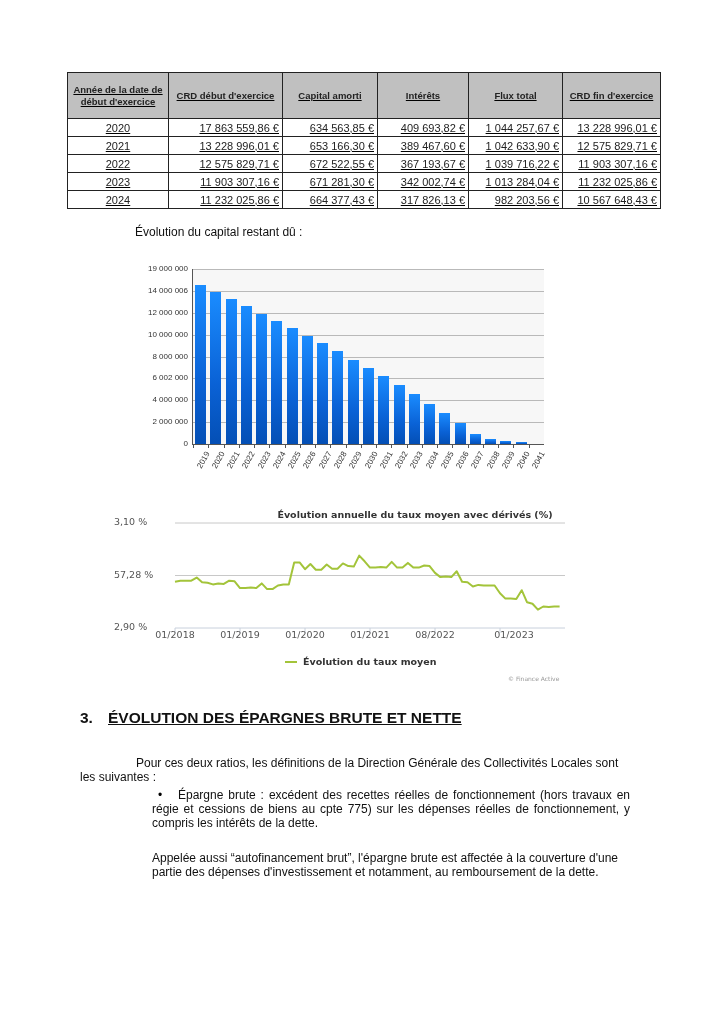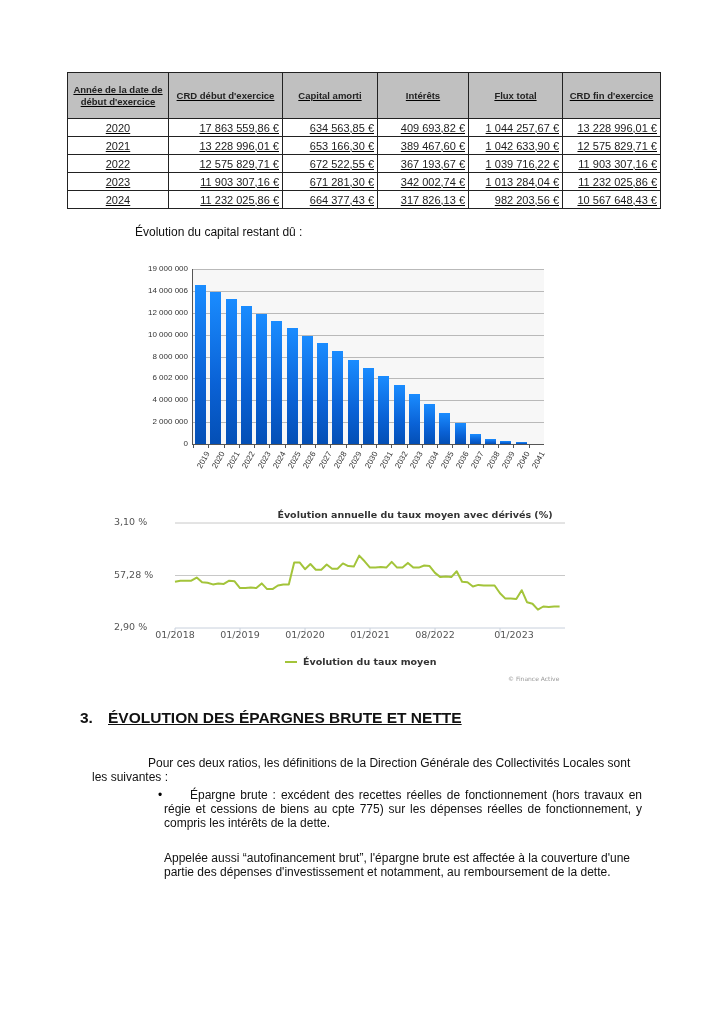--- a/index.html
+++ b/index.html
@@ -30,21 +30,21 @@
   .lc-ylabel { position:absolute; left:4px; font-family:"DejaVu Sans", sans-serif; font-size:9.5px; color:#555; }
   .lc-xlabel { position:absolute; top:124px; font-family:"DejaVu Sans", sans-serif; font-size:9.5px; color:#555; transform:translateX(-50%); }
   .lc-legend { position:absolute; left:175px; top:151px; font-family:"DejaVu Sans", sans-serif; font-weight:bold; font-size:9.5px; color:#333; display:flex; align-items:center; gap:6px; }
   .lc-swatch { width:12px; height:2px; background:#a3c43a; display:inline-block; }
   .lc-credit { position:absolute; left:398px; top:170px; font-family:"DejaVu Sans", sans-serif; font-size:6px; color:#999; }
 
   
   .section-title { left:80px; top:709px; font-size:15.5px; font-weight:bold; color:#111; }
   .section-title .num { display:inline-block; width:28px; }
   .section-title .txt { text-decoration:underline; }
-  .para { font-size:12px; line-height:14px; color:#111;margin-left:12px; }
+  .para { font-size:12px; line-height:14px; color:#111; }
   .p1 { left:80px; top:756px; width:552px; text-indent:56px; }
   .bullet { left:158px; top:788px; font-size:12px; }
   .p2 { left:152px; top:788px; width:478px; text-align:justify; text-indent:26px; }
   .p3 { left:152px; top:851px; width:480px; }
 </style>
 </head>
 <body>
 
 <table class="tbl">
   <thead>

